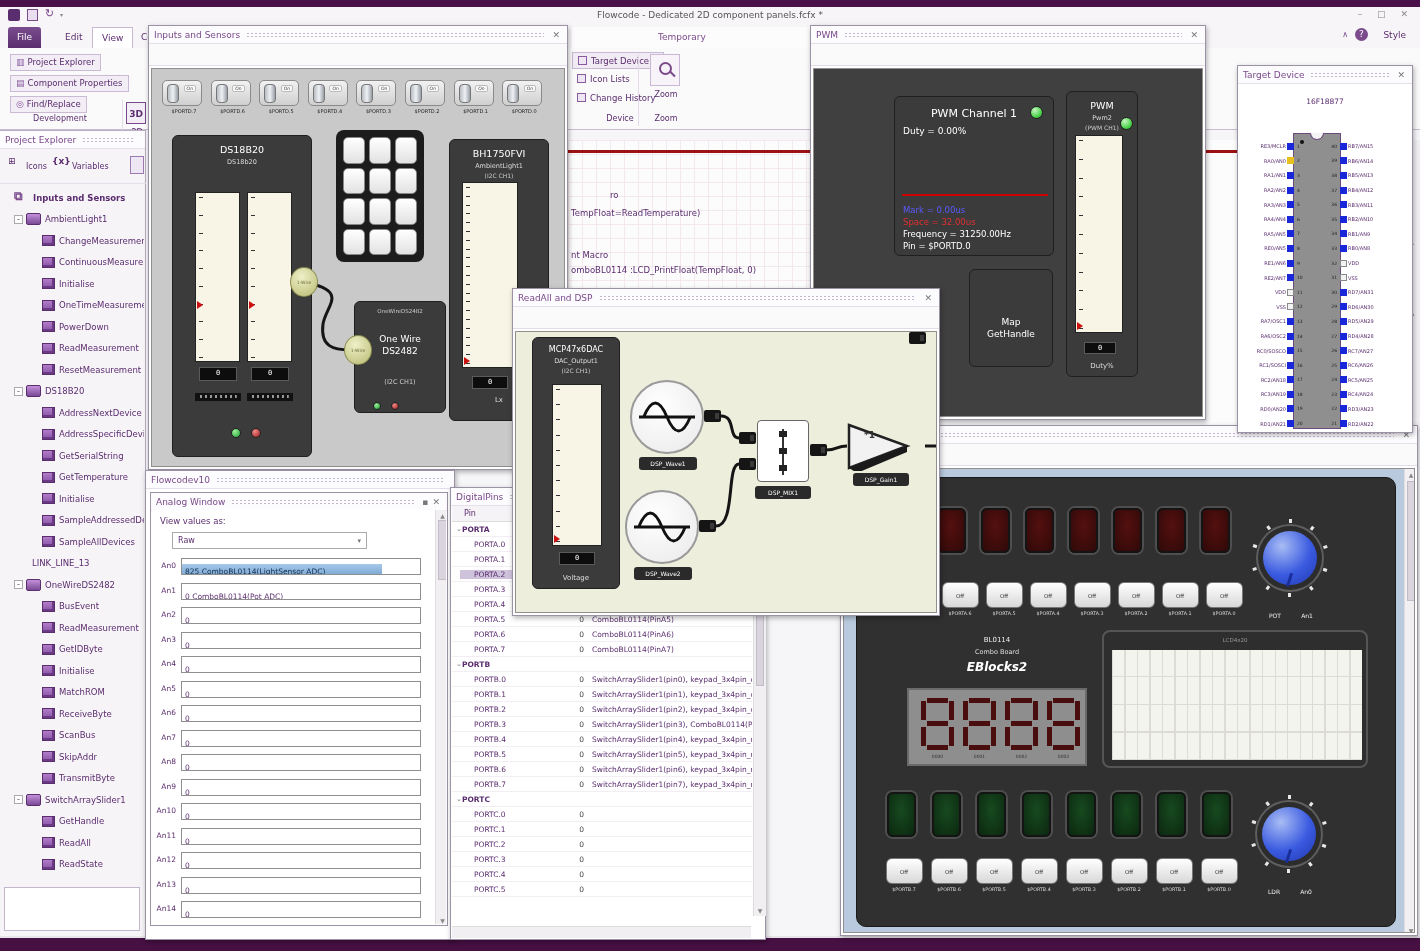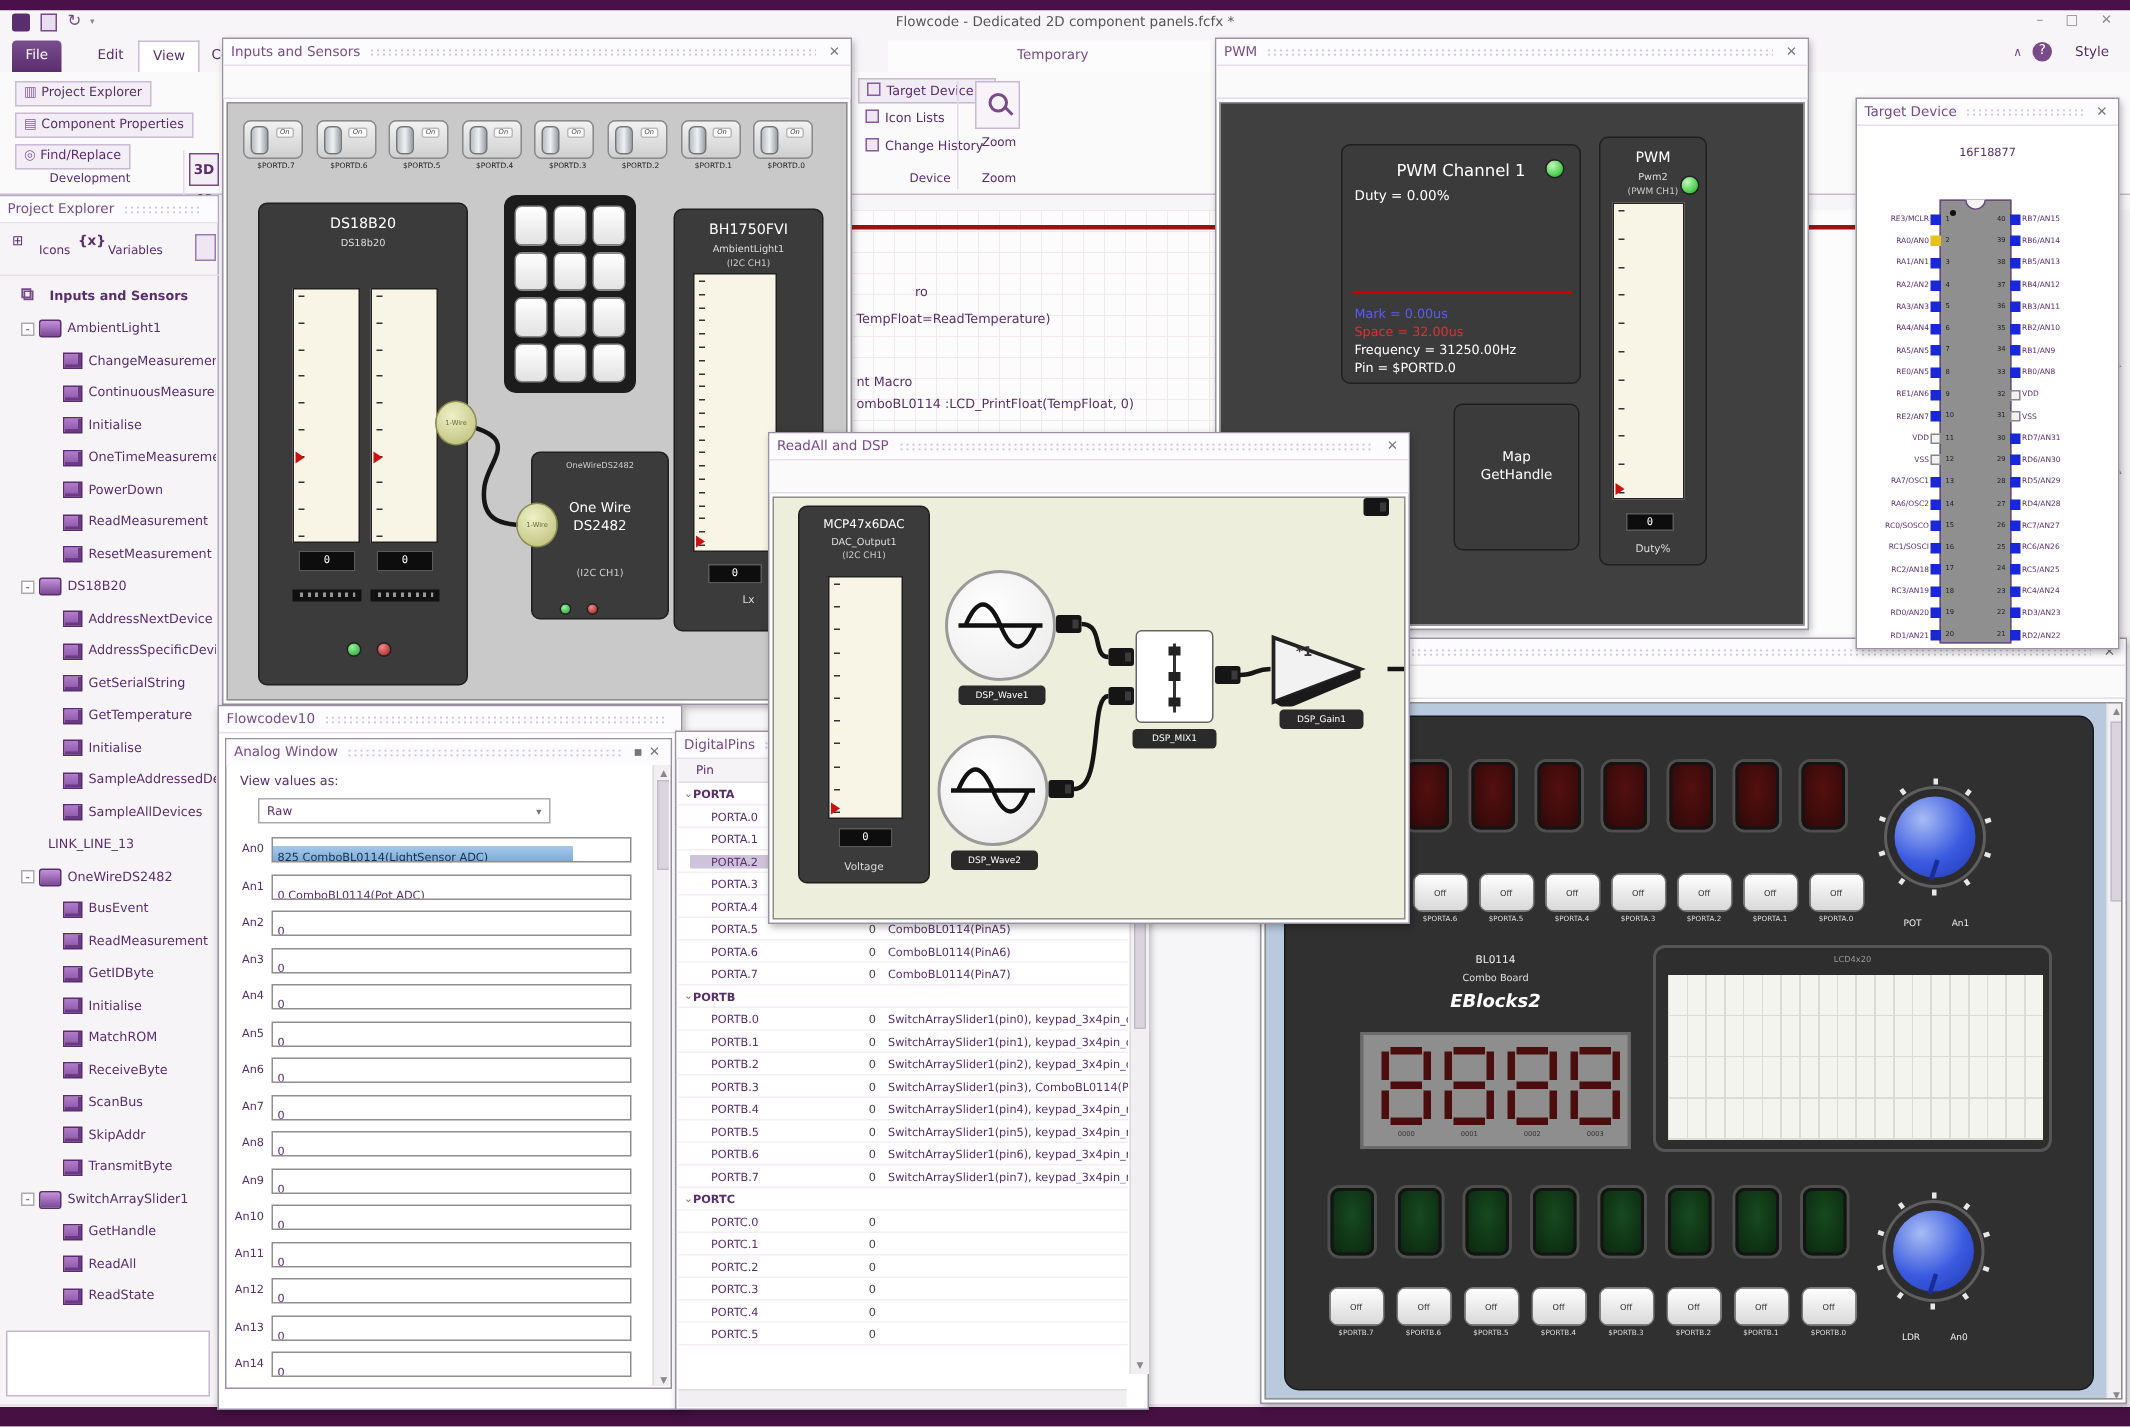--- a/index.html
+++ b/index.html
@@ -37,21 +37,21 @@
   #panelsfrag .pl{font-size:8px;color:#5a2d6e;text-align:center;margin-top:4px;}
   #viewfrag{position:absolute;left:572px;top:2px;width:238px;height:80px;}
   .vitem{position:relative;height:17px;line-height:17px;font-size:8.5px;color:#5a2d6e;padding:0 5px;margin:2px 0;white-space:nowrap;width:92px;}
   .vitem .vic{display:inline-block;width:9px;height:9px;border:1px solid #8a5aa0;background:#efe6f4;margin-right:4px;vertical-align:-1px;}
   #viewitems > .vitem:first-child{border:1px solid #c9b8d4;background:#f1ebf4;}
   #zoombox{position:absolute;left:78px;top:4px;width:30px;height:32px;border:1px solid #c9b8d4;background:#f7f3f9;}
   .mag{position:relative;width:13px;height:13px;border:2px solid #7a4a8a;border-radius:50%;margin:7px auto;}
   .mag::after{content:"";position:absolute;width:7px;height:2px;background:#7a4a8a;right:-6px;bottom:-2px;transform:rotate(45deg);}
   #zoomlab{position:absolute;left:78px;top:40px;width:32px;text-align:center;font-size:8px;color:#5a2d6e;}
   #zoomsep{position:absolute;left:120px;top:4px;width:1px;height:72px;background:#e4daea;}
-  #doctab{position:absolute;left:592px;top:27px;width:244px;height:21px;background:#fdfcfd;font-size:9px;color:#7a4a8a;line-height:21px;z-index:1;}
+  #doctab{position:absolute;left:572px;top:27px;width:244px;height:21px;background:#fdfcfd;font-size:9px;color:#7a4a8a;line-height:21px;z-index:1;}
   #doctab span{margin-left:86px;}
 
   
   #canvas{position:absolute;left:146px;top:130px;width:1274px;height:806px;background:#f6f5f7;}
   #fcsliver{position:absolute;left:422px;top:10px;width:244px;height:160px;background:#fdfcfd;
     background-image:linear-gradient(#f2e8ee 1px,transparent 1px),linear-gradient(90deg,#f2e8ee 1px,transparent 1px);background-size:14px 14px;overflow:hidden;}
   #fcsliver2{position:absolute;left:1060px;top:10px;width:31px;height:292px;background:#fdfcfd;}
   #redline{position:absolute;left:422px;top:20px;width:669px;height:3px;background:#9c1212;}
   .fcline{position:absolute;left:3px;font-size:8.5px;color:#5a2d6e;white-space:nowrap;}
   #fcl0{top:50px;margin-left:39px;} #fcl1{top:68px;} #fcl2{top:110px;} #fcl3{top:125px;}
@@ -143,21 +143,21 @@
   #pwm-ch{left:80px;top:27px;width:160px;height:160px;text-align:left;}
   #pwm-ch .t1{font-size:11px;text-align:center;margin-top:10px;}
   #pwm-ch .duty{font-size:9px;margin:6px 0 0 8px;}
   #pwm-ch .rline{position:absolute;left:7px;top:97px;width:146px;height:2px;background:#cc0000;}
   #pwm-ch .mark{position:absolute;left:8px;top:108px;font-size:8.5px;color:#5a5aff;}
   #pwm-ch .space{position:absolute;left:8px;top:120px;font-size:8.5px;color:#e03030;}
   #pwm-ch .freq{position:absolute;left:8px;top:132px;font-size:8.5px;color:#fff;}
   #pwm-ch .pin{position:absolute;left:8px;top:144px;font-size:8.5px;color:#fff;}
   .gled{position:absolute;width:13px;height:13px;border-radius:50%;background:radial-gradient(circle at 35% 30%,#c6f5c0,#4fd44f 60%,#2a9a2a);border:1px solid #222;}
   #pwm-map{left:155px;top:200px;width:84px;height:98px;}
-  #pwm-map .l1{font-size:9px;margin-top:30px;}
+  #pwm-map .l1{font-size:9px;margin-top:47px;}
   #pwm-map .l2{font-size:9px;margin-top:2px;}
   #pwm-g{left:252px;top:22px;width:72px;height:286px;}
   #pwm-gg{left:8px;top:43px;width:48px;height:198px;}
   #pwm-gv{left:17px;top:250px;width:32px;height:12px;}
   #pwm-gu{left:0;right:0;top:270px;}
 
   
   #wt{left:1237px;top:65px;width:176px;height:368px;z-index:14;}
   #wt .tcontent{position:absolute;left:2px;top:19px;right:2px;bottom:2px;background:#fff;overflow:hidden;}
   #chiplabel{position:absolute;left:0;right:0;top:12px;text-align:center;font-size:7.5px;color:#5a2d6e;}

